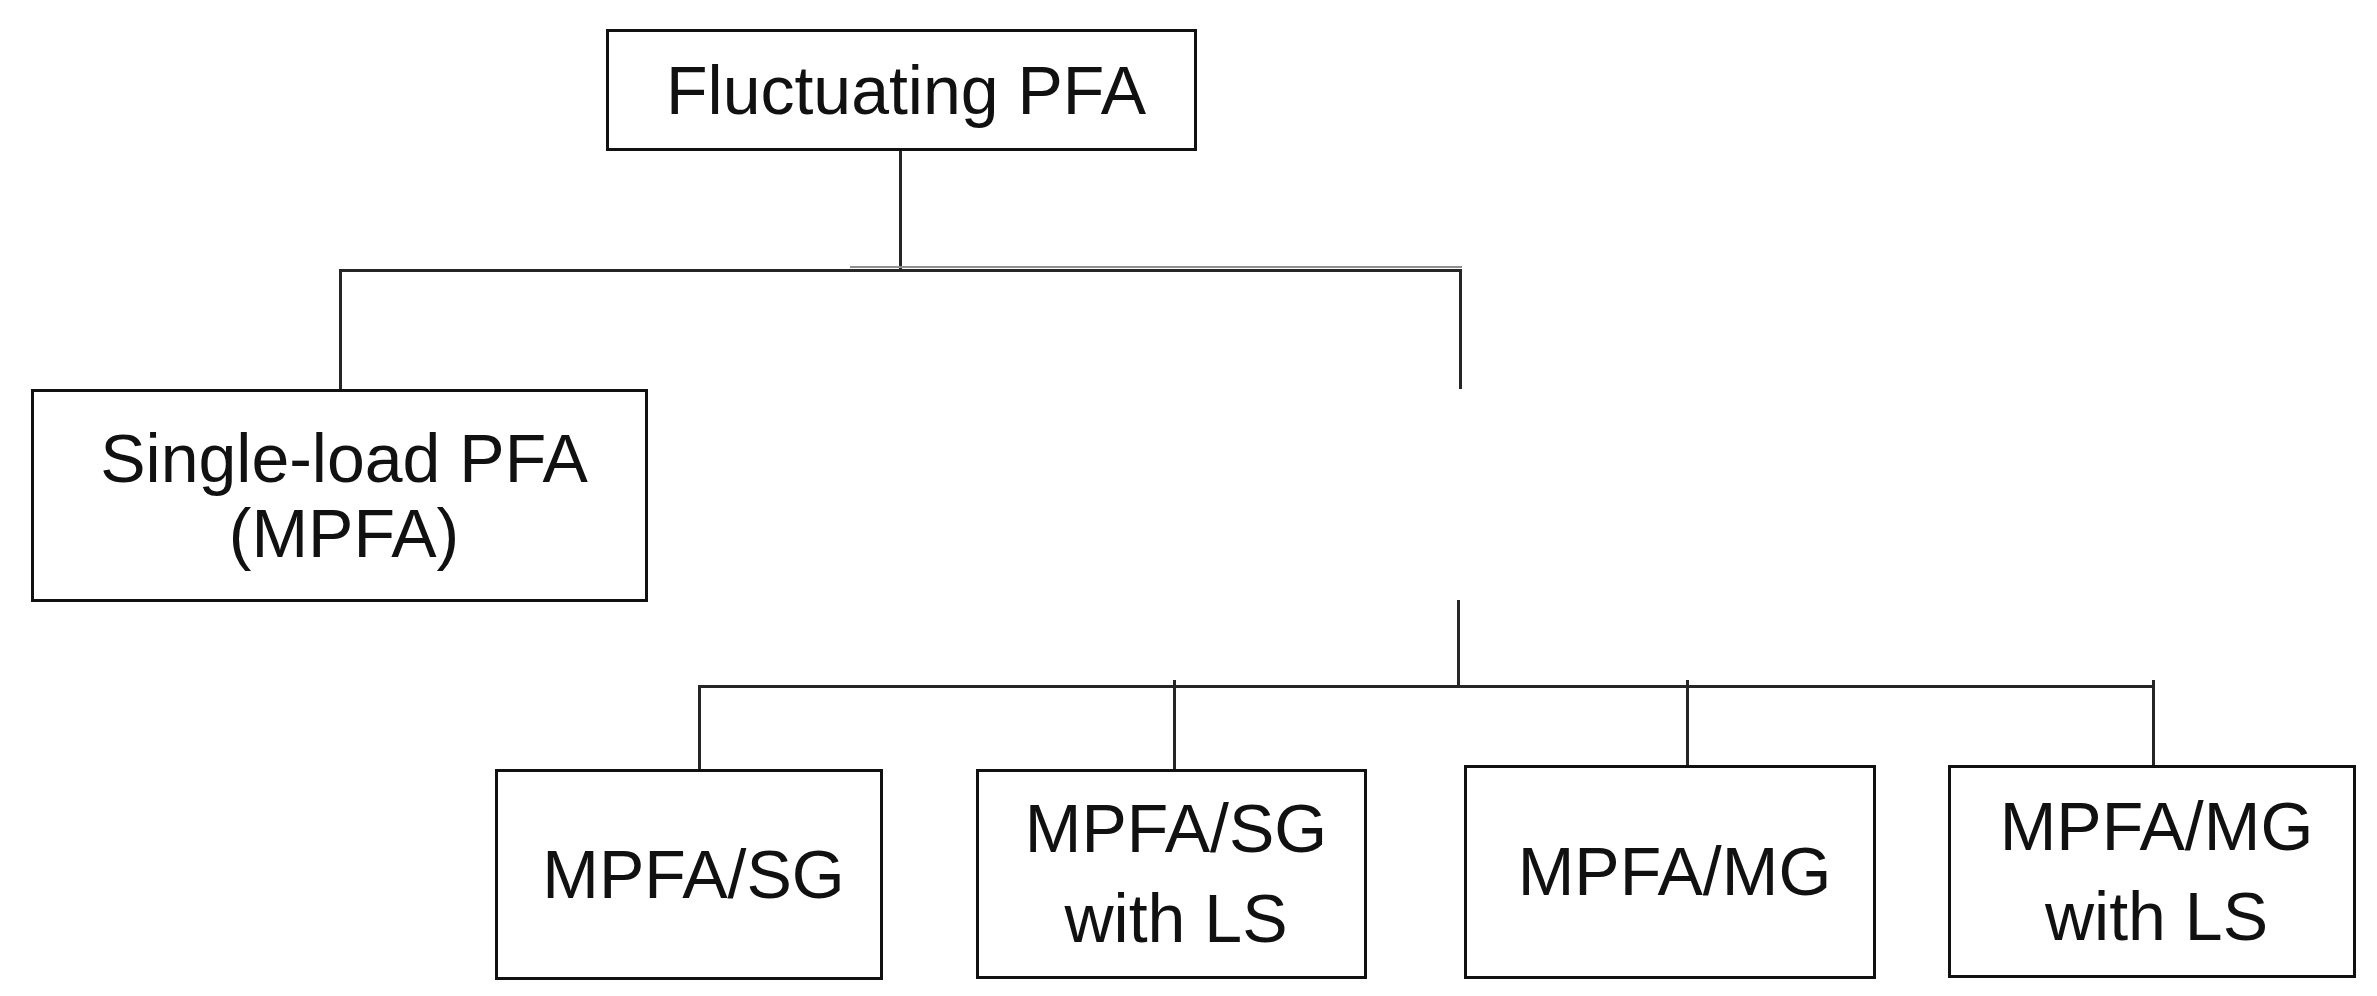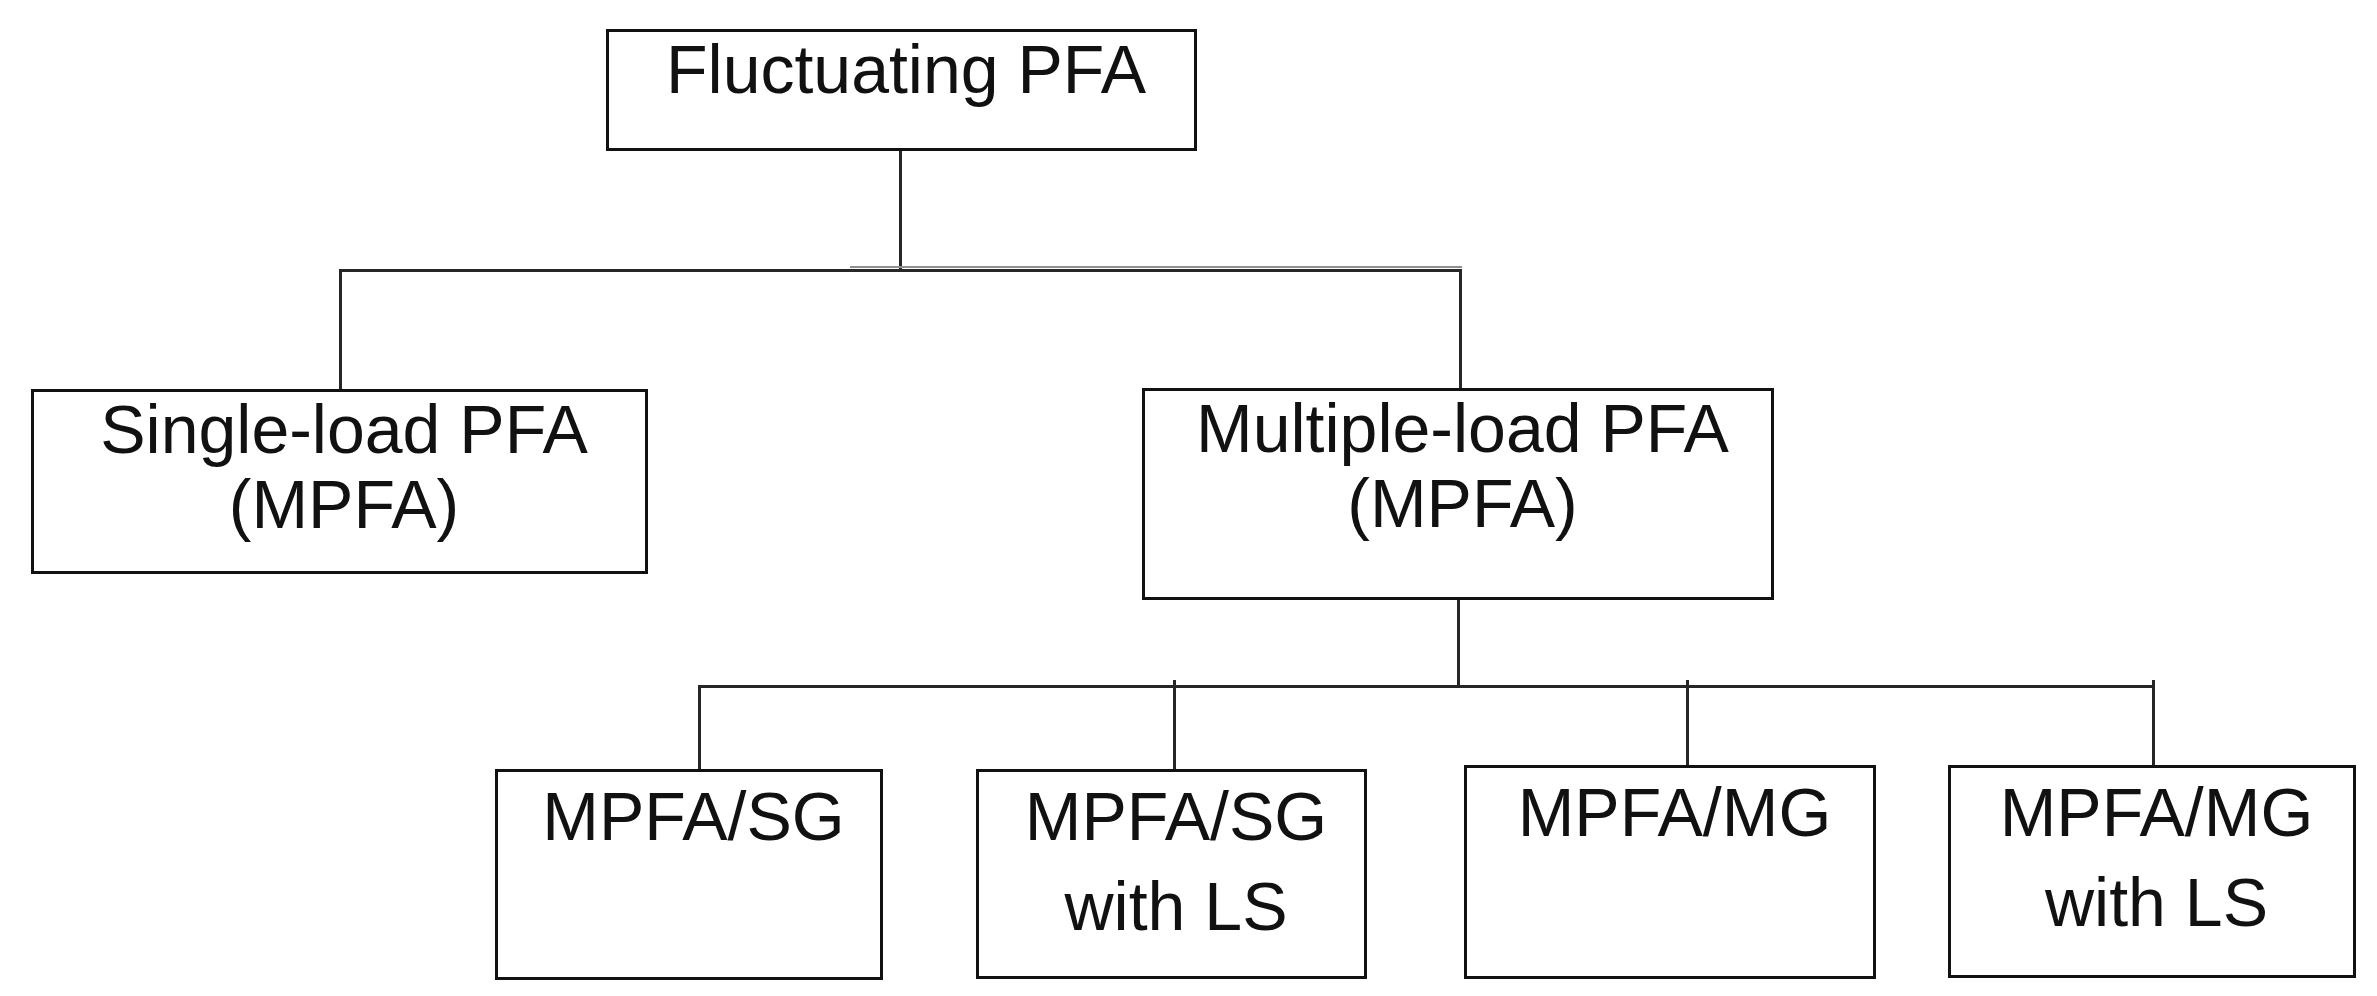--- a/index.html
+++ b/index.html
@@ -14,20 +14,21 @@
     overflow: hidden;
   }
 
   .node {
     position: absolute;
     background: #ffffff;
     border: 3px solid #111111;
     display: flex;
     flex-direction: column;
     align-items: center;
+    justify-content: center;
     text-align: center;
     color: #111111;
     font-size: 68px;
     padding-left: 9px;
   }
 
   .node .txt { display: block; line-height: 1.10; white-space: nowrap; }
   .node.l3 .txt { line-height: 1.32; }
 
   .conn { position: absolute; background: #262626; }
@@ -41,29 +42,25 @@
   <div class="node" style="left:606px; top:29px; width:591px; height:122px;">
     <span class="txt">Fluctuating PFA</span>
   </div>
 
   <div class="conn" style="left:899px; top:151px; width:3px; height:121px;"></div>
   <div class="conn" style="left:339px; top:269px; width:1123px; height:3px;"></div>
   <div class="conn gray" style="left:850px; top:266px; width:612px; height:2px;"></div>
   <div class="conn" style="left:339px; top:269px; width:3px; height:120px;"></div>
   <div class="conn" style="left:1459px; top:269px; width:3px; height:120px;"></div>
 
-  <div class="node" style="left:31px; top:389px; width:617px; height:185px;">
+  <div class="node" style="left:31px; top:389px; width:617px; height:213px;">
     <span class="txt">Single-load PFA</span>
     <span class="txt">(MPFA)</span>
   </div>
 
-  <div class="node" style="left:1142px; top:388px; width:632px; height:212px;">
-    <span class="txt">Multiple-load PFA</span>
-    <span class="txt">(MPFA)</span>
-  </div>
 
   <div class="conn" style="left:1457px; top:600px; width:3px; height:88px;"></div>
   <div class="conn" style="left:698px; top:685px; width:1457px; height:3px;"></div>
   <div class="conn" style="left:698px; top:685px; width:3px; height:84px;"></div>
   <div class="conn" style="left:1173px; top:680px; width:3px; height:89px;"></div>
   <div class="conn" style="left:1686px; top:680px; width:3px; height:85px;"></div>
   <div class="conn" style="left:2152px; top:680px; width:3px; height:85px;"></div>
 
   <div class="node l3" style="left:495px; top:769px; width:388px; height:211px;">
     <span class="txt">MPFA/SG</span>

